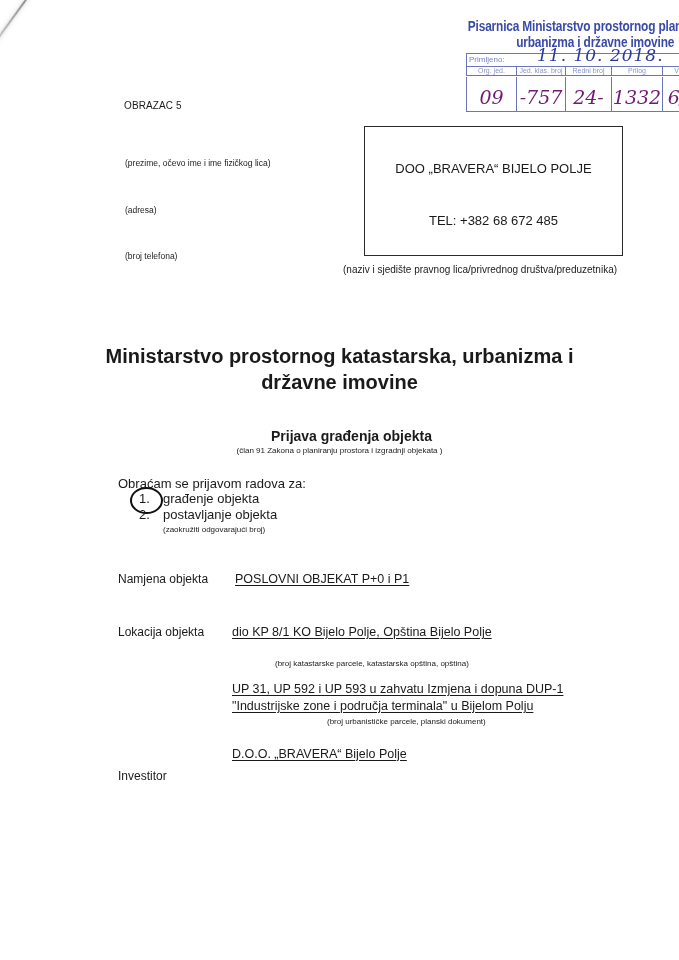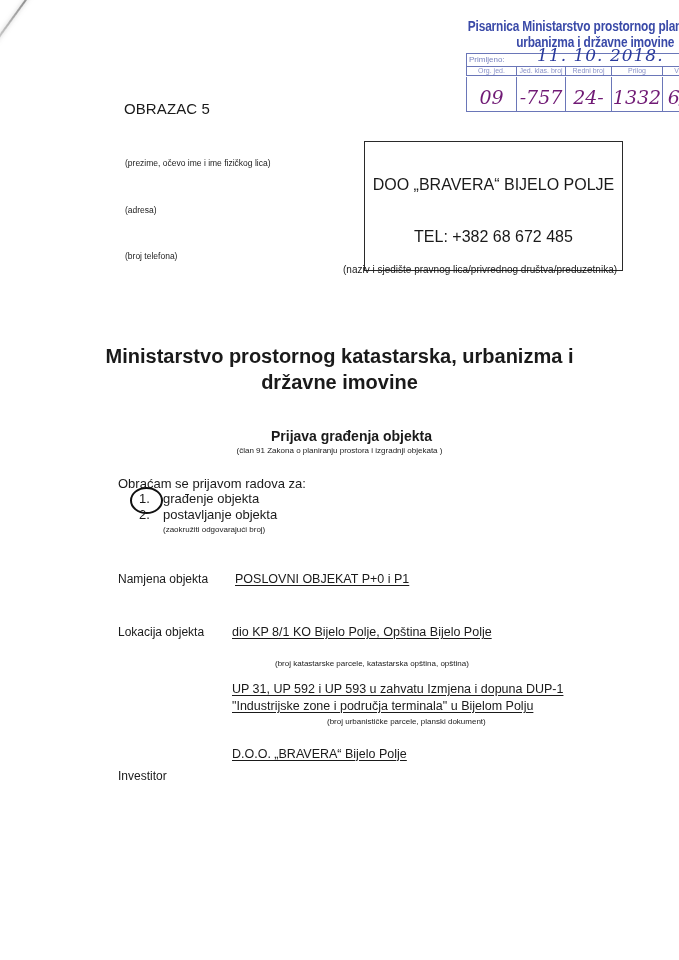--- a/index.html
+++ b/index.html
@@ -20,23 +20,23 @@
     .stamp-title { font-size: 14.5px; line-height: 16px; font-weight: bold; text-align: center; letter-spacing: -0.2px; font-family: "Liberation Sans Narrow", "Liberation Sans", sans-serif; transform: scaleX(0.82); transform-origin: left top; white-space: nowrap; width: 280px; }
     .stamp-title .l2 { padding-left: 40px; display:block; }
     .stamp-row1 { position: absolute; top: 35px; left: 2px; width: 214px; height: 12px; border: 1px solid #6a76b8; border-right: none; }
     .stamp-row1 .lbl { font-size: 8px; color: #7a84c0; position: absolute; left: 2px; top: 1px; }
     .stamp-row1 .date { font-family: "DejaVu Serif", serif; font-style: italic; font-size: 17px; color: #2a3a9c; position: absolute; left: 70px; top: -9px; letter-spacing: 1px; }
     .stamp-cols { position: absolute; top: 48px; left: 2px; height: 10px; display: flex; border-left: 1px solid #6a76b8; }
     .stamp-cols div { border-right: 1px solid #6a76b8; border-bottom: 1px solid #6a76b8; font-size: 7px; color: #8a92c8; text-align: center; line-height: 10px; }
     .stamp-vals { position: absolute; top: 59px; left: 2px; height: 35px; display: flex; border-left: 1px solid #6a76b8; }
     .stamp-vals div { border-right: 1px solid #6a76b8; border-bottom: 1px solid #6a76b8; font-family: "DejaVu Serif", serif; font-style: italic; font-size: 19px; color: #701a75; text-align: center; line-height: 40px; overflow: hidden; white-space: nowrap; }
 
-    .obrazac { left: 124px; top: 100px; font-size: 15px; letter-spacing: 0.1px; }
+    .obrazac { left: 124px; top: 100px; font-size: 10px; letter-spacing: 0.1px; }
     .small-lbl { font-size: 8.5px; color: #222; }
-    .company-box { left: 364px; top: 126px; width: 257px; height: 128px; border: 1.5px solid #2a2a2a; text-align: center; font-size: 16px; margin-top: 15px; }
+    .company-box { left: 364px; top: 126px; width: 257px; height: 128px; border: 1.5px solid #2a2a2a; text-align: center; font-size: 13px; }
     .company-box div { position: absolute; left: 0; right: 0; }
     .company-caption { left: 343px; top: 264px; font-size: 10px; }
 
     .h1 { left: 0; width: 679px; text-align: center; font-weight: bold; font-size: 20px; line-height: 25px; }
     .h2 { left: 0; width: 679px; text-align: center; font-weight: bold; font-size: 14px; }
     .note { left: 0; width: 679px; text-align: center; font-size: 8px; }
 
     .intro { left: 118px; top: 476px; font-size: 13px; }
     .list-item { font-size: 13px; }
     .circle { left: 130px; top: 487px; width: 29px; height: 23px; border: 2.5px solid #111; border-radius: 50%; }

